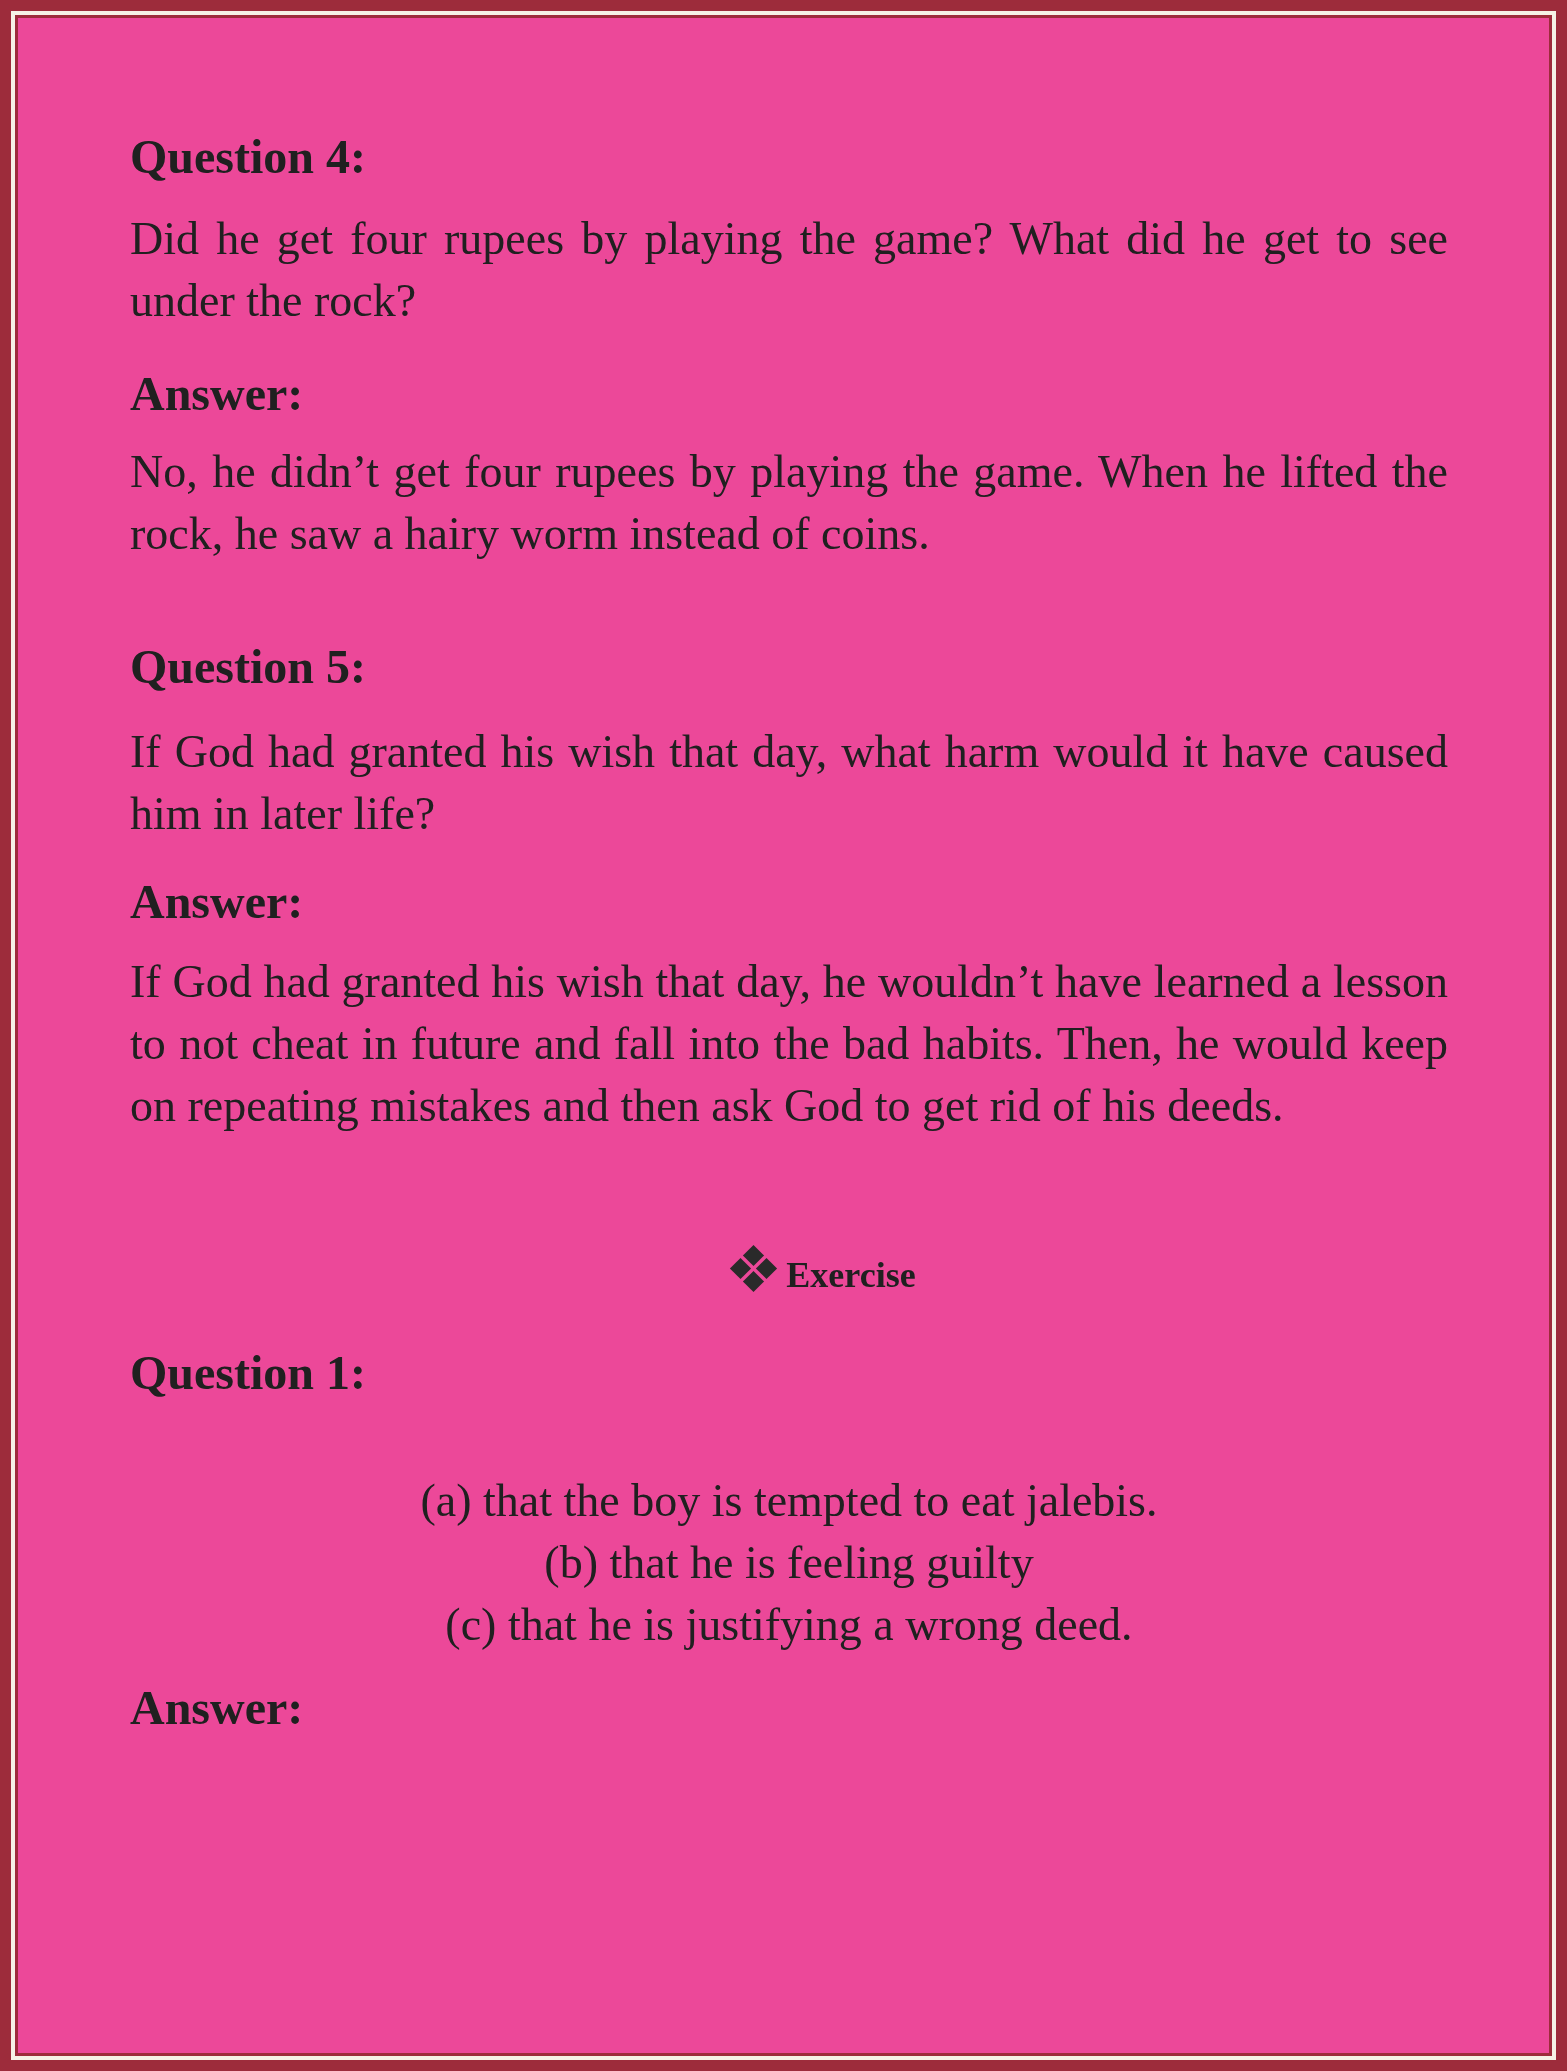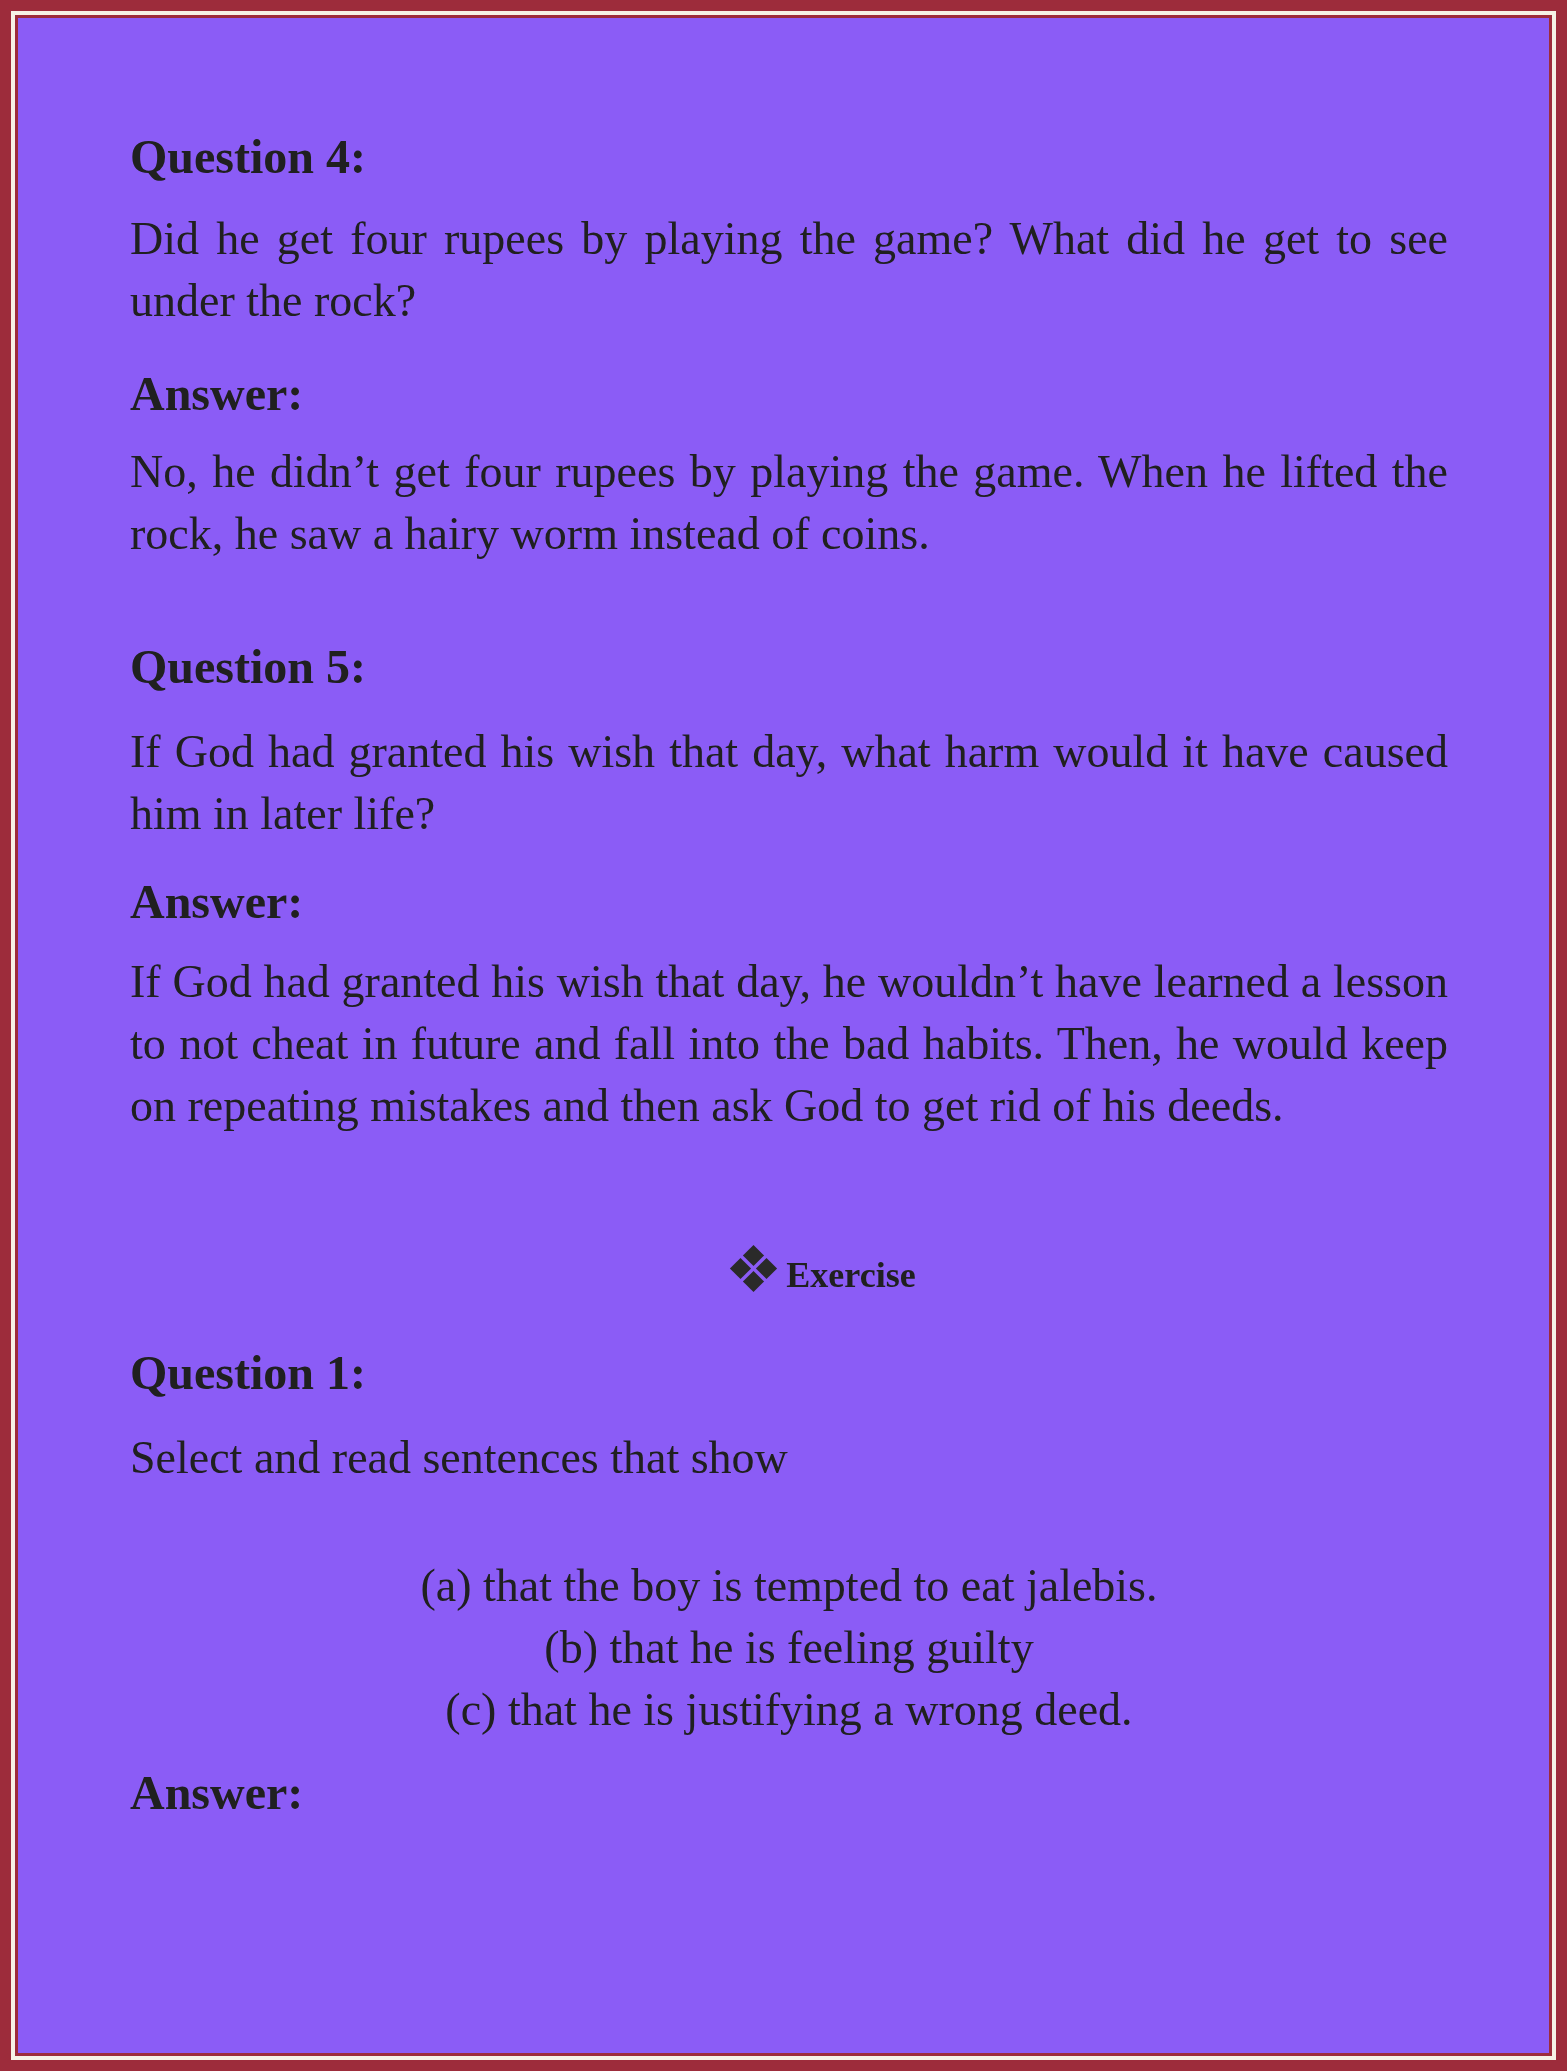--- a/index.html
+++ b/index.html
@@ -14,21 +14,21 @@
     box-sizing: border-box;
     border: 11px solid #9d2c3b;
     background: #f6f2e6;
     padding: 4px;
   }
   .page-inner {
     box-sizing: border-box;
     width: 100%;
     height: 100%;
     border: 3px solid #9d2c3b;
-    background: #8b5cf6;
+    background: #ec4899;
     overflow: hidden;
   }
   .content {
     box-sizing: content-box;
     width: 1318px;
     padding: 108px 0 0 112px;
     color: #202020;
     font-family: "Liberation Serif", "DejaVu Serif", serif;
   }
   .heading {
@@ -106,21 +106,20 @@
       <p class="heading mt-q5-head">Question 5:</p>
       <p class="body-par mt-q5-par">If God had granted his wish that day, what harm would it have caused him in later life?</p>
       <p class="heading mt-ans2">Answer:</p>
       <p class="body-par mt-a5-par">If God had granted his wish that day, he wouldn’t have learned a lesson to not cheat in future and fall into the bad habits. Then, he would keep on repeating mistakes and then ask God to get rid of his deeds.</p>
 
       <p class="exercise-title mt-exercise">
         <span class="diamond-cluster"><i class="d-top"></i><i class="d-left"></i><i class="d-right"></i><i class="d-bottom"></i></span><span class="label">Exercise</span>
       </p>
 
       <p class="heading mt-q1-head">Question 1:</p>
-      <p class="body-par mt-q1-par">Select and read sentences that show</p>
 
       <div class="mt-options">
         <p class="body-par opt">(a) that the boy is tempted to eat jalebis.</p>
         <p class="body-par opt">(b) that he is feeling guilty</p>
         <p class="body-par opt">(c) that he is justifying a wrong deed.</p>
       </div>
 
       <p class="heading mt-ans3">Answer:</p>
 
     </div>

